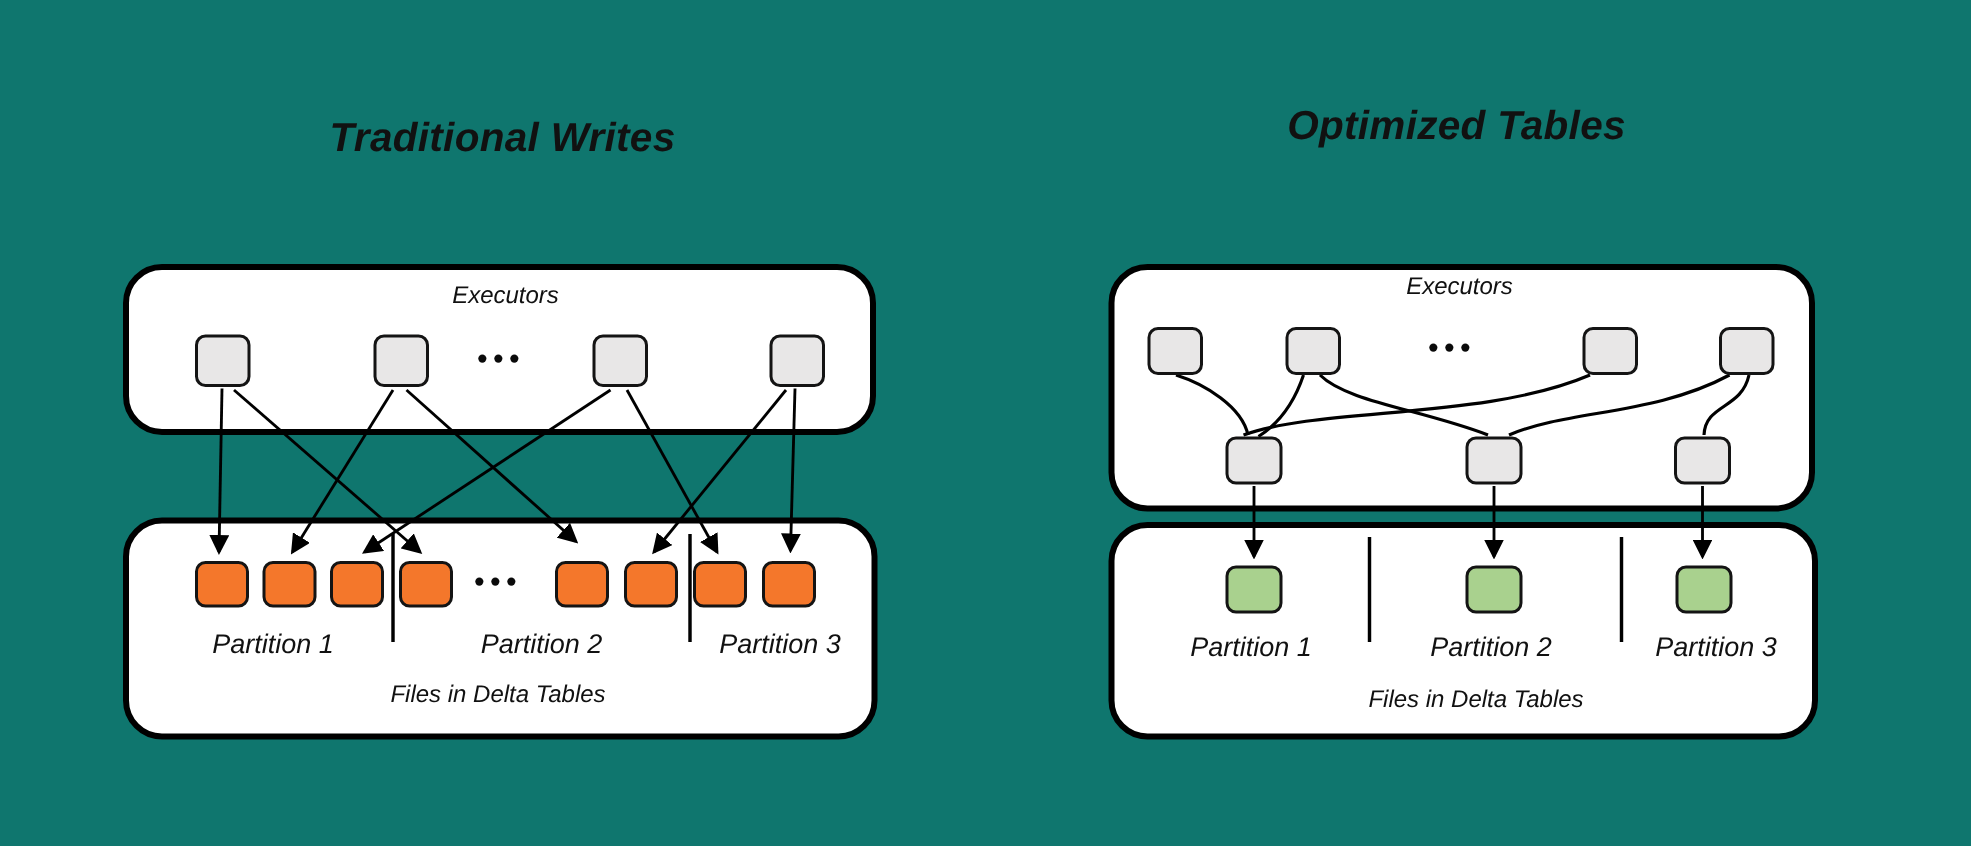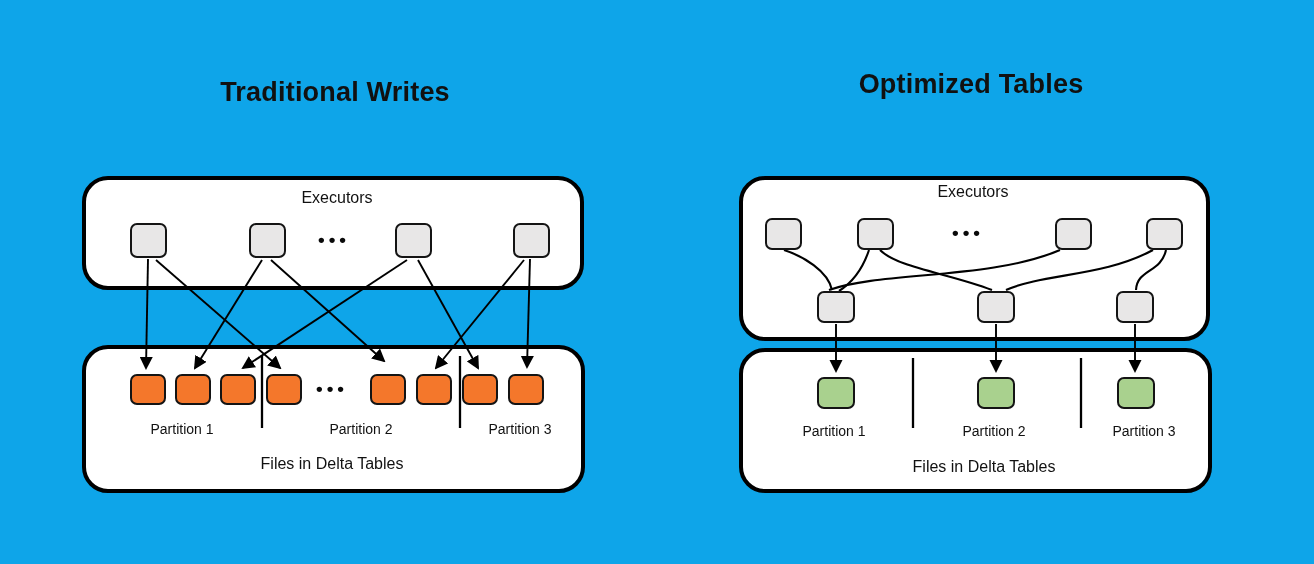--- a/index.html
+++ b/index.html
@@ -1,34 +1,34 @@
 <!DOCTYPE html>
 <html><head>
 <meta charset="utf-8">
 <style>
   html,body{margin:0;padding:0;background:#ffffff;}
   .canvas{
-    position:relative;width:1314px;height:564px;background:#0ea5e9;overflow:hidden;
-    font-family:"Liberation Sans","DejaVu Sans",sans-serif;color:#111111;
+    position:relative;width:1314px;height:564px;background:#0f766e;overflow:hidden;
+    font-family:"Liberation Sans","DejaVu Sans",sans-serif;color:#111111;font-style:italic;
   }
   .layer{display:contents;}
   .title{
     position:absolute;transform:translate(-50%,-50%);
     font-size:27px;font-weight:600;letter-spacing:.2px;white-space:nowrap;z-index:3;
   }
   .bigbox{
     position:absolute;box-sizing:border-box;border:4.5px solid #000;border-radius:26px;
     background:#ffffff;z-index:0;
   }
   .boxlabel{
     position:absolute;transform:translateX(-50%);font-size:16px;line-height:1;
     white-space:nowrap;z-index:3;
   }
   .plabel{
-    position:absolute;transform:translate(-50%,-50%);font-size:14px;line-height:1;
+    position:absolute;transform:translate(-50%,-50%);font-size:18px;line-height:1;
     white-space:nowrap;z-index:3;
   }
   .sq{
     position:absolute;box-sizing:border-box;border:2px solid #141414;border-radius:7px;z-index:2;
   }
   .sq.gray{background:#e8e7e7;}
   .sq.orange{background:#f4772b;}
   .sq.green{background:#a9d18e;}
   .dots{
     position:absolute;transform:translate(-50%,-50%);font-size:19px;font-weight:700;

